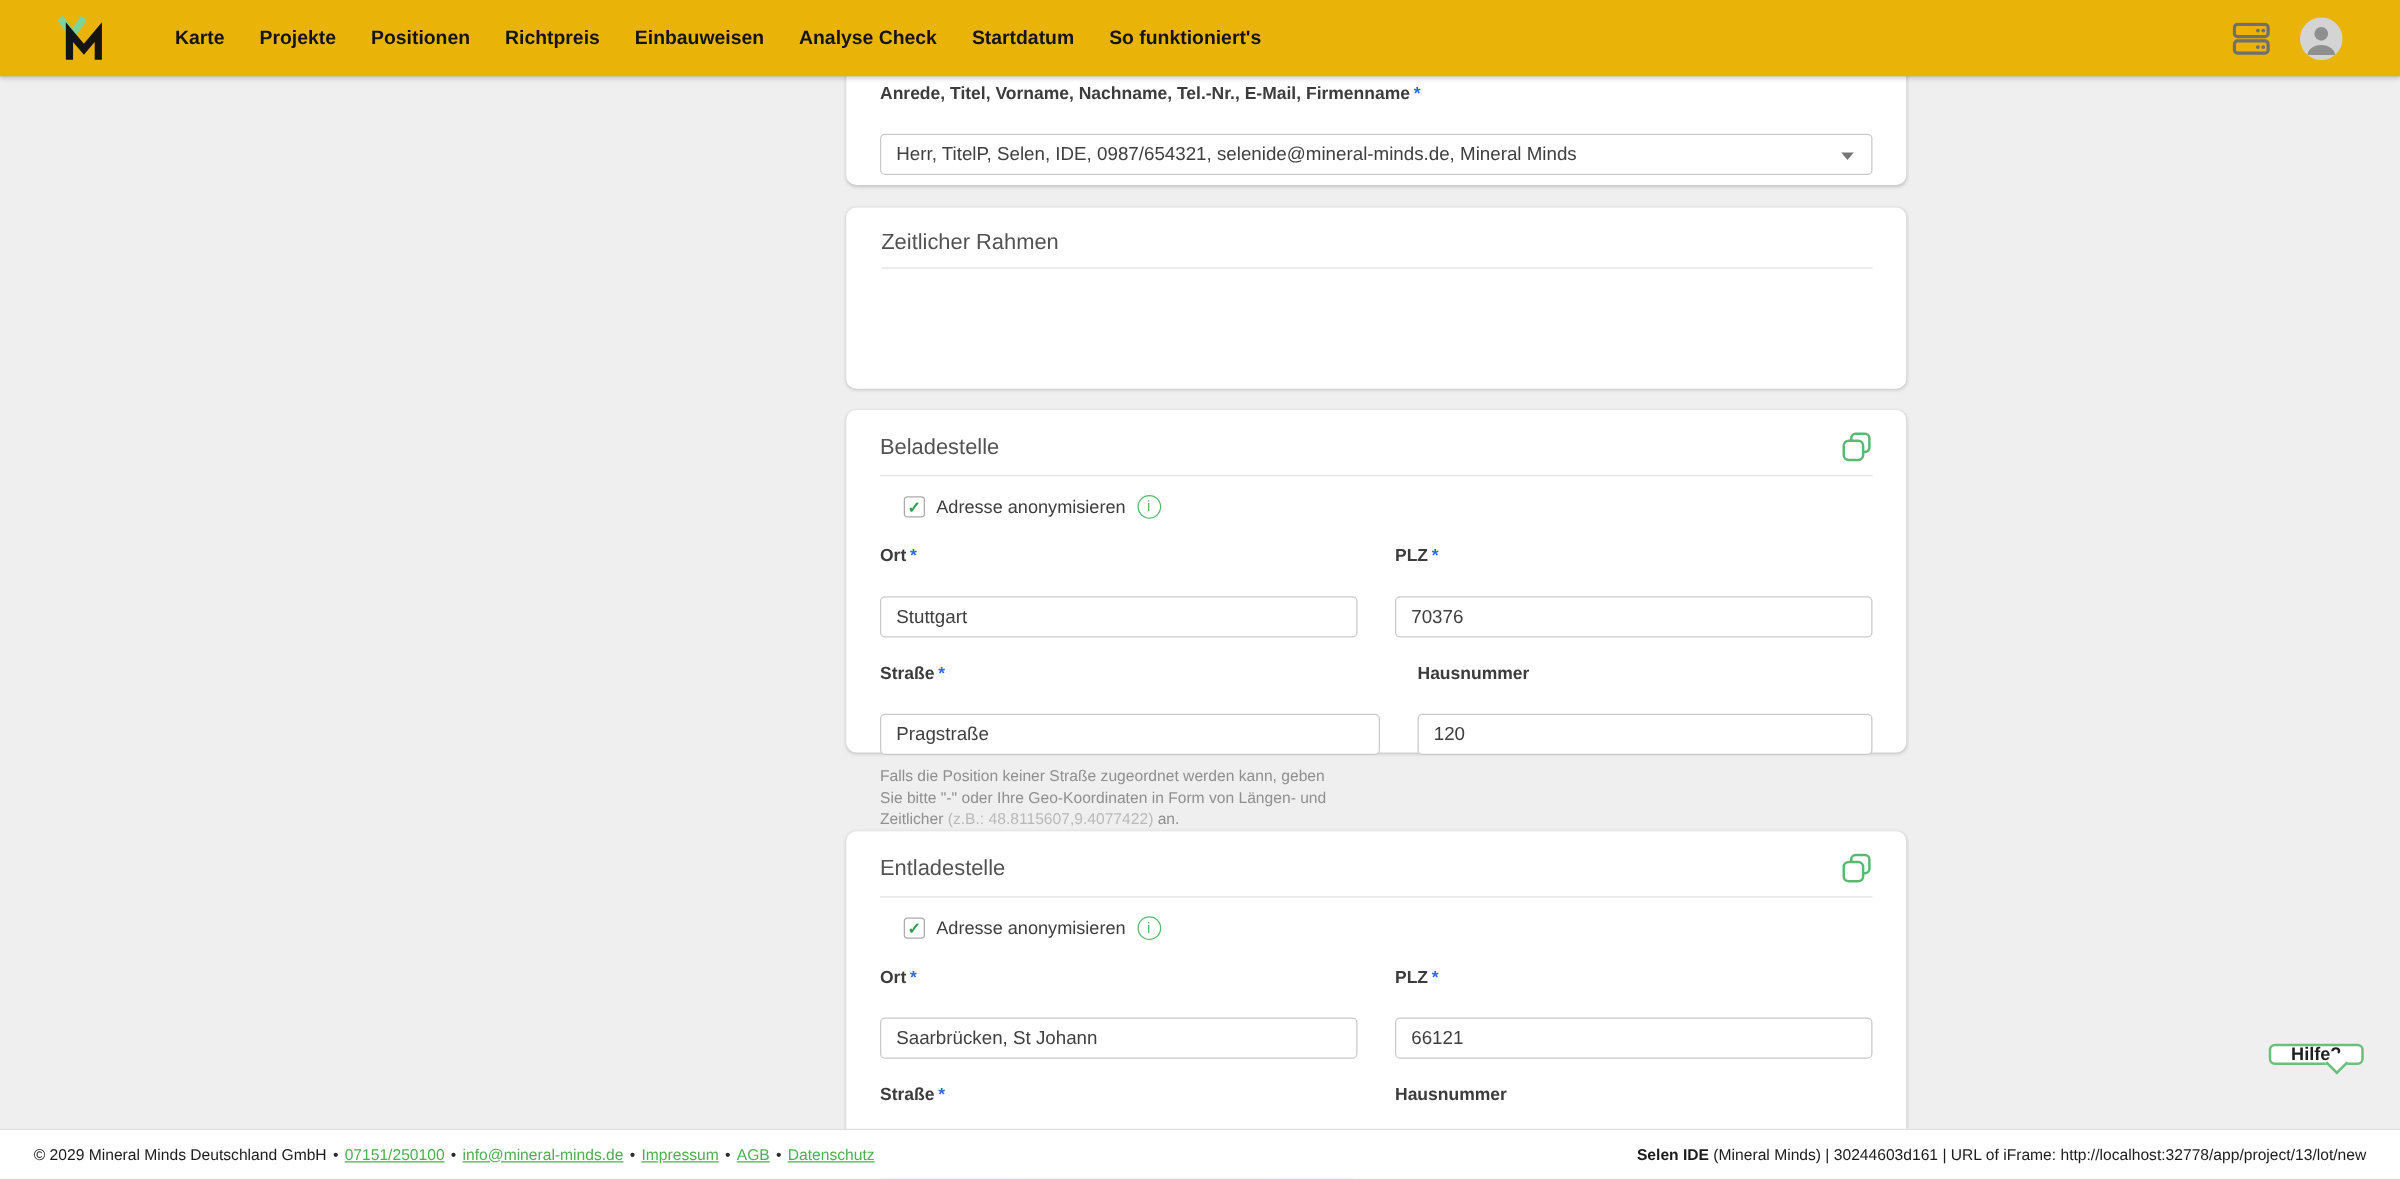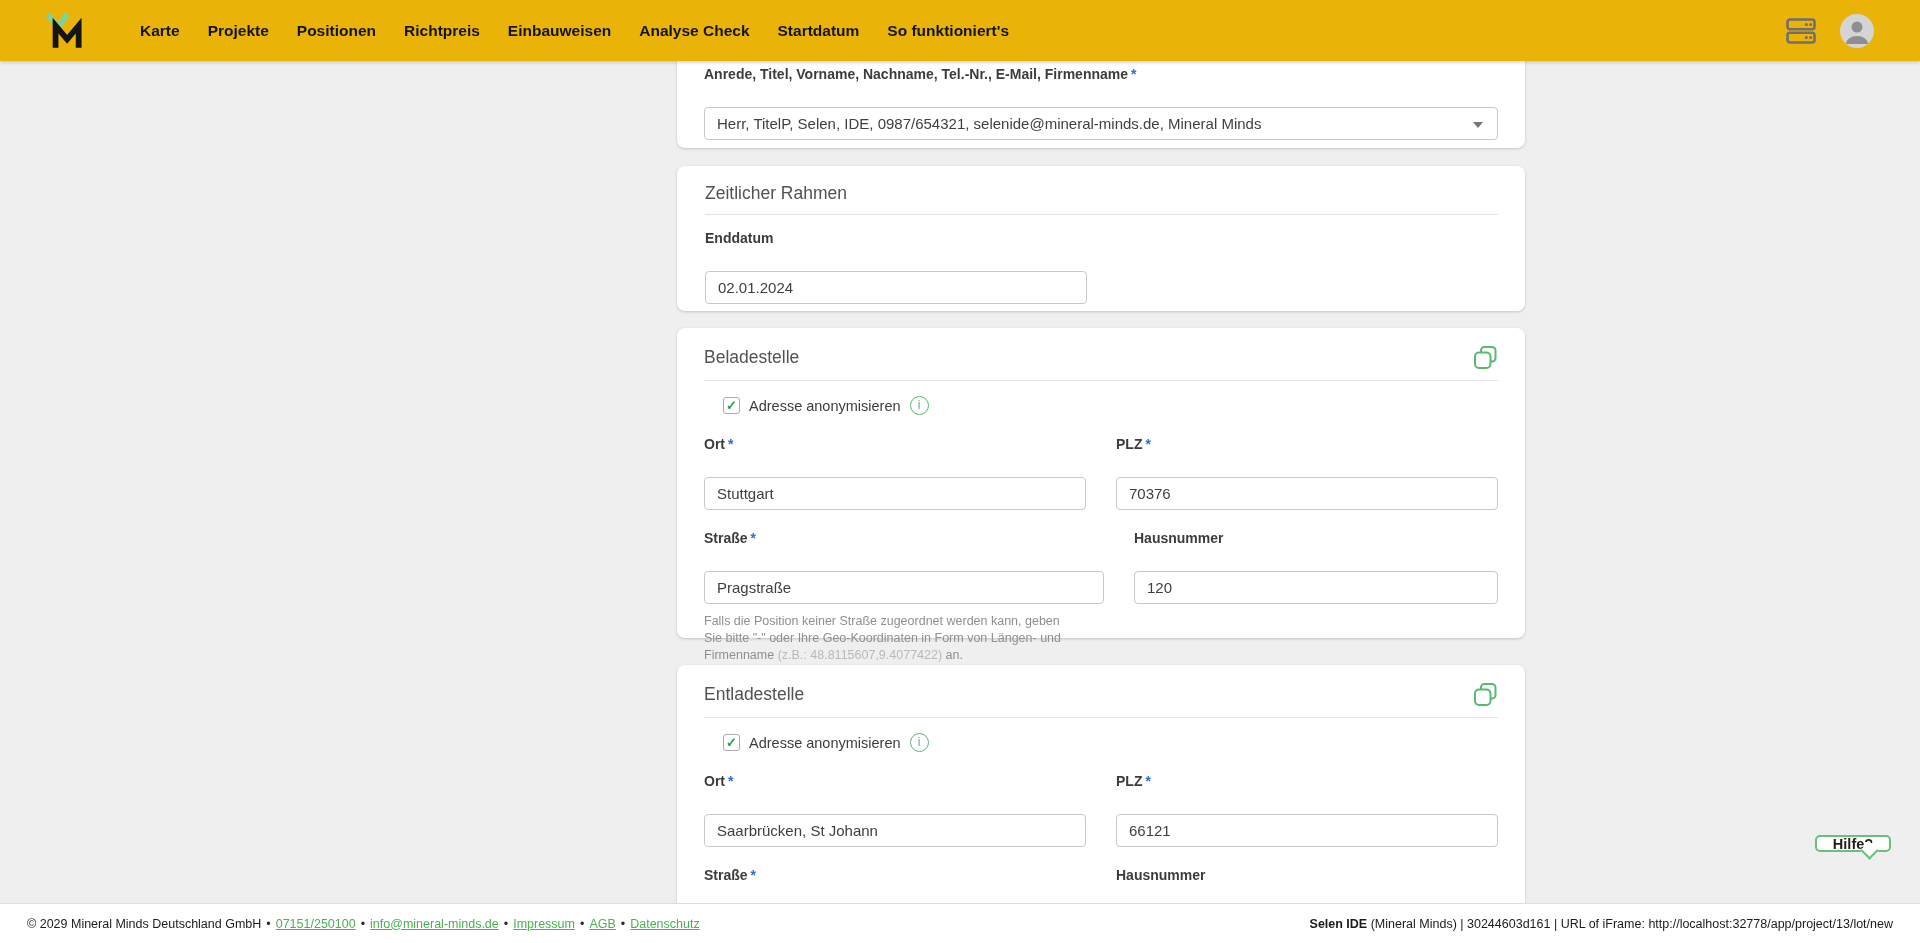--- a/index.html
+++ b/index.html
@@ -111,21 +111,21 @@
   }
   .footer-left { display:flex; align-items:center; white-space:nowrap; }
   .footer-sep { margin:0 5px; color:#2c2c2c; }
   .footer-link { color:#4caf50; text-decoration:underline; cursor:pointer; }
   .footer-right { white-space:nowrap; }
   .footer-right b { font-weight:700; }
 
   
   #card-contact   { top:20px;  height:128px; padding-top:46px; }
   #card-timeframe { top:166px; height:145px; padding-top:17px;padding-left:28px; }
-  #card-loading   { top:328px; height:310px; padding-top:17px; }
+  #card-loading   { top:328px; height:274px; padding-top:17px; }
   #card-unloading { top:665px; height:250px; padding-top:17px; }
 
   .row-mt { margin-top:21px; }
   .row-mt2 { margin-top:20px; }
 </style>
 </head>
 <body>
 
 <div class="header">
   <div class="logo">
@@ -175,26 +175,20 @@
     </div>
   </div>
 </div>
 
 <div class="card" id="card-timeframe">
   <div class="card-title-row">
     <div class="card-title">Zeitlicher Rahmen</div>
   </div>
   <div class="divider"></div>
   <div class="two-col" style="margin-top:15px;">
-    <div>
-      <div class="field-label">Enddatum</div>
-      <div class="input-wrap">
-        <input class="text-input" value="02.01.2024" style="">
-      </div>
-    </div>
   </div>
 </div>
 
 <div class="card" id="card-loading">
   <div class="card-title-row">
     <div class="card-title">Beladestelle</div>
     <span class="copy-icon">
       <svg width="25" height="25" viewBox="0 0 25 25">
         <rect x="8" y="2" width="14.5" height="14.5" rx="3.5" fill="none" stroke="#58b96f" stroke-width="2"></rect>
         <rect x="2" y="7.5" width="15.5" height="15.5" rx="4" fill="#fff" stroke="#58b96f" stroke-width="2"></rect>
@@ -232,21 +226,21 @@
     <div>
       <div class="field-label">
         <span>Straße</span><span class="req">*</span>
       </div>
       <div class="input-wrap">
         <input class="text-input" value="Pragstraße" style="">
       </div>
       <div class="helper">
         <div>Falls die Position keiner Straße zugeordnet werden kann, geben</div>
         <div>Sie bitte "-" oder Ihre Geo-Koordinaten in Form von Längen- und</div>
-        <div><span>Firmenname </span><span class="lite">(z.B.: 48.8115607,9.4077422)</span><span> an.</span></div>
+        <div><span>Zeitlicher </span><span class="lite">(z.B.: 48.8115607,9.4077422)</span><span> an.</span></div>
       </div>
     </div>
     <div>
       <div class="field-label">Hausnummer</div>
       <div class="input-wrap">
         <input class="text-input" value="120" style="">
       </div>
     </div>
   </div>
 </div>

